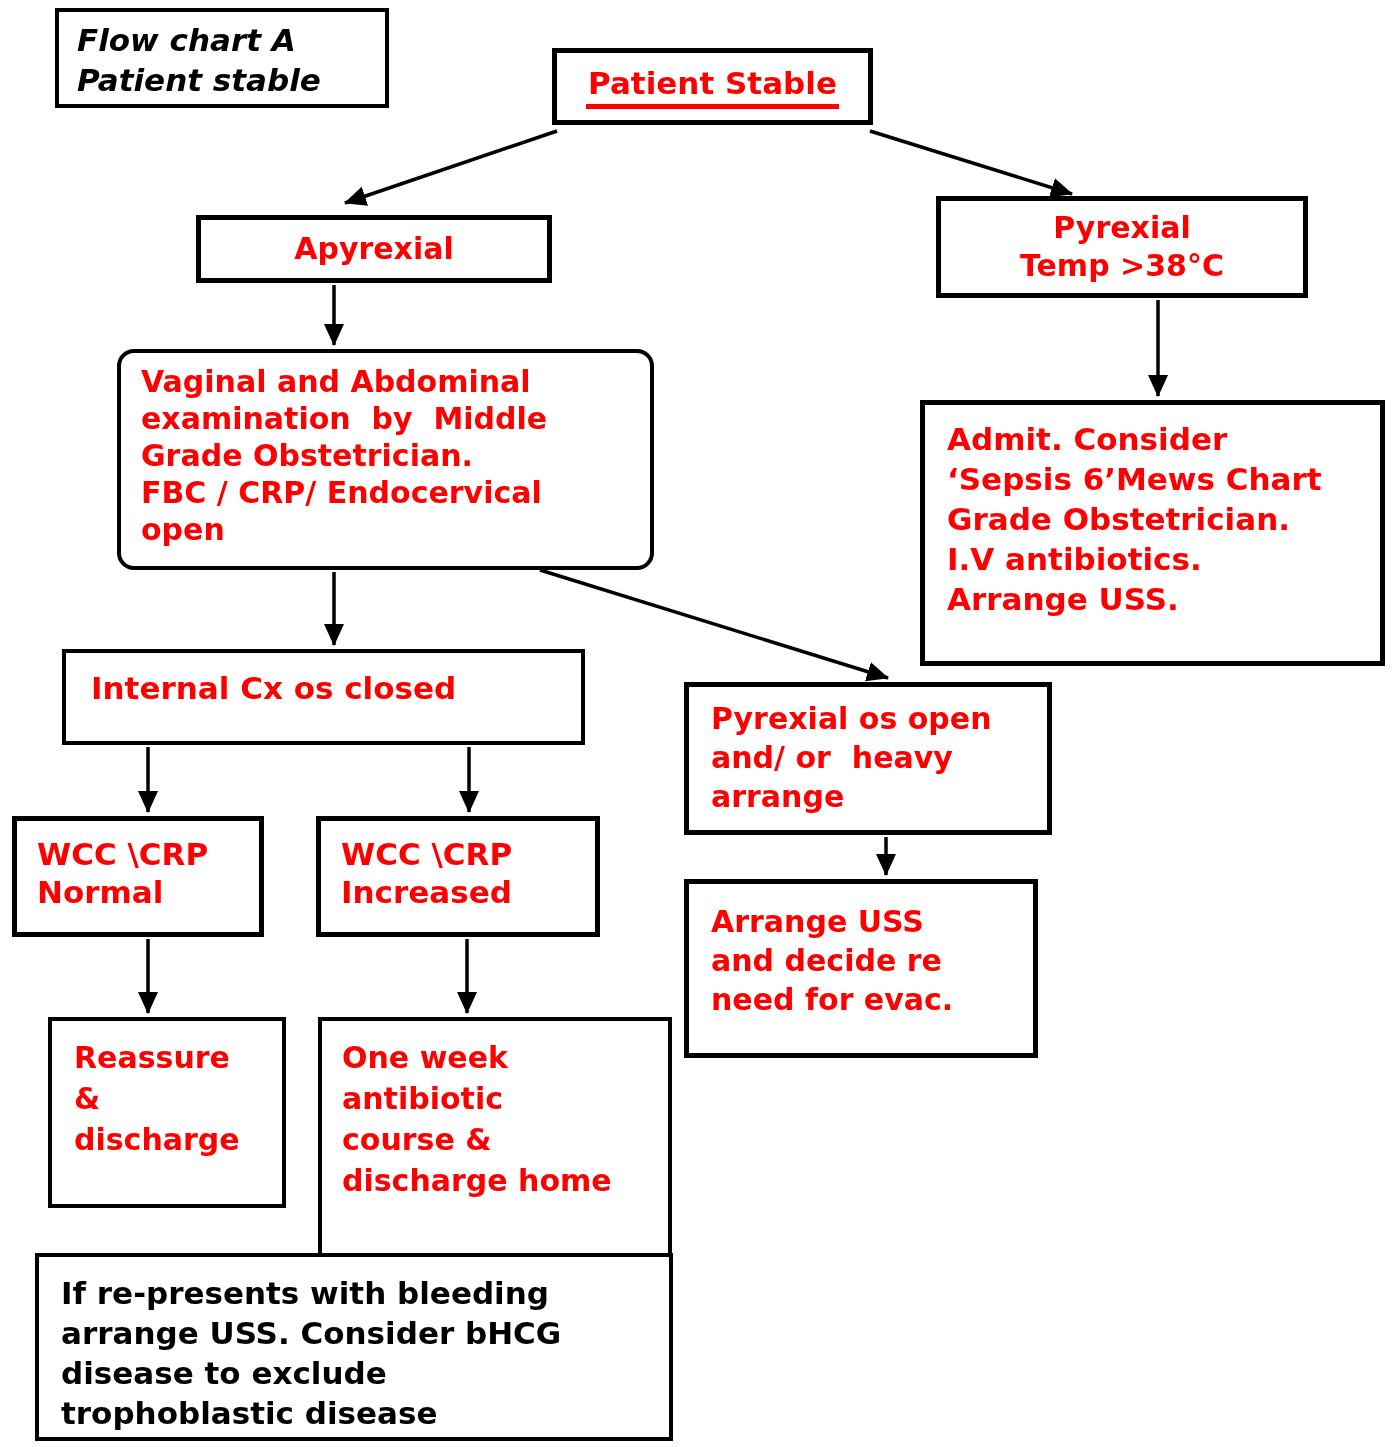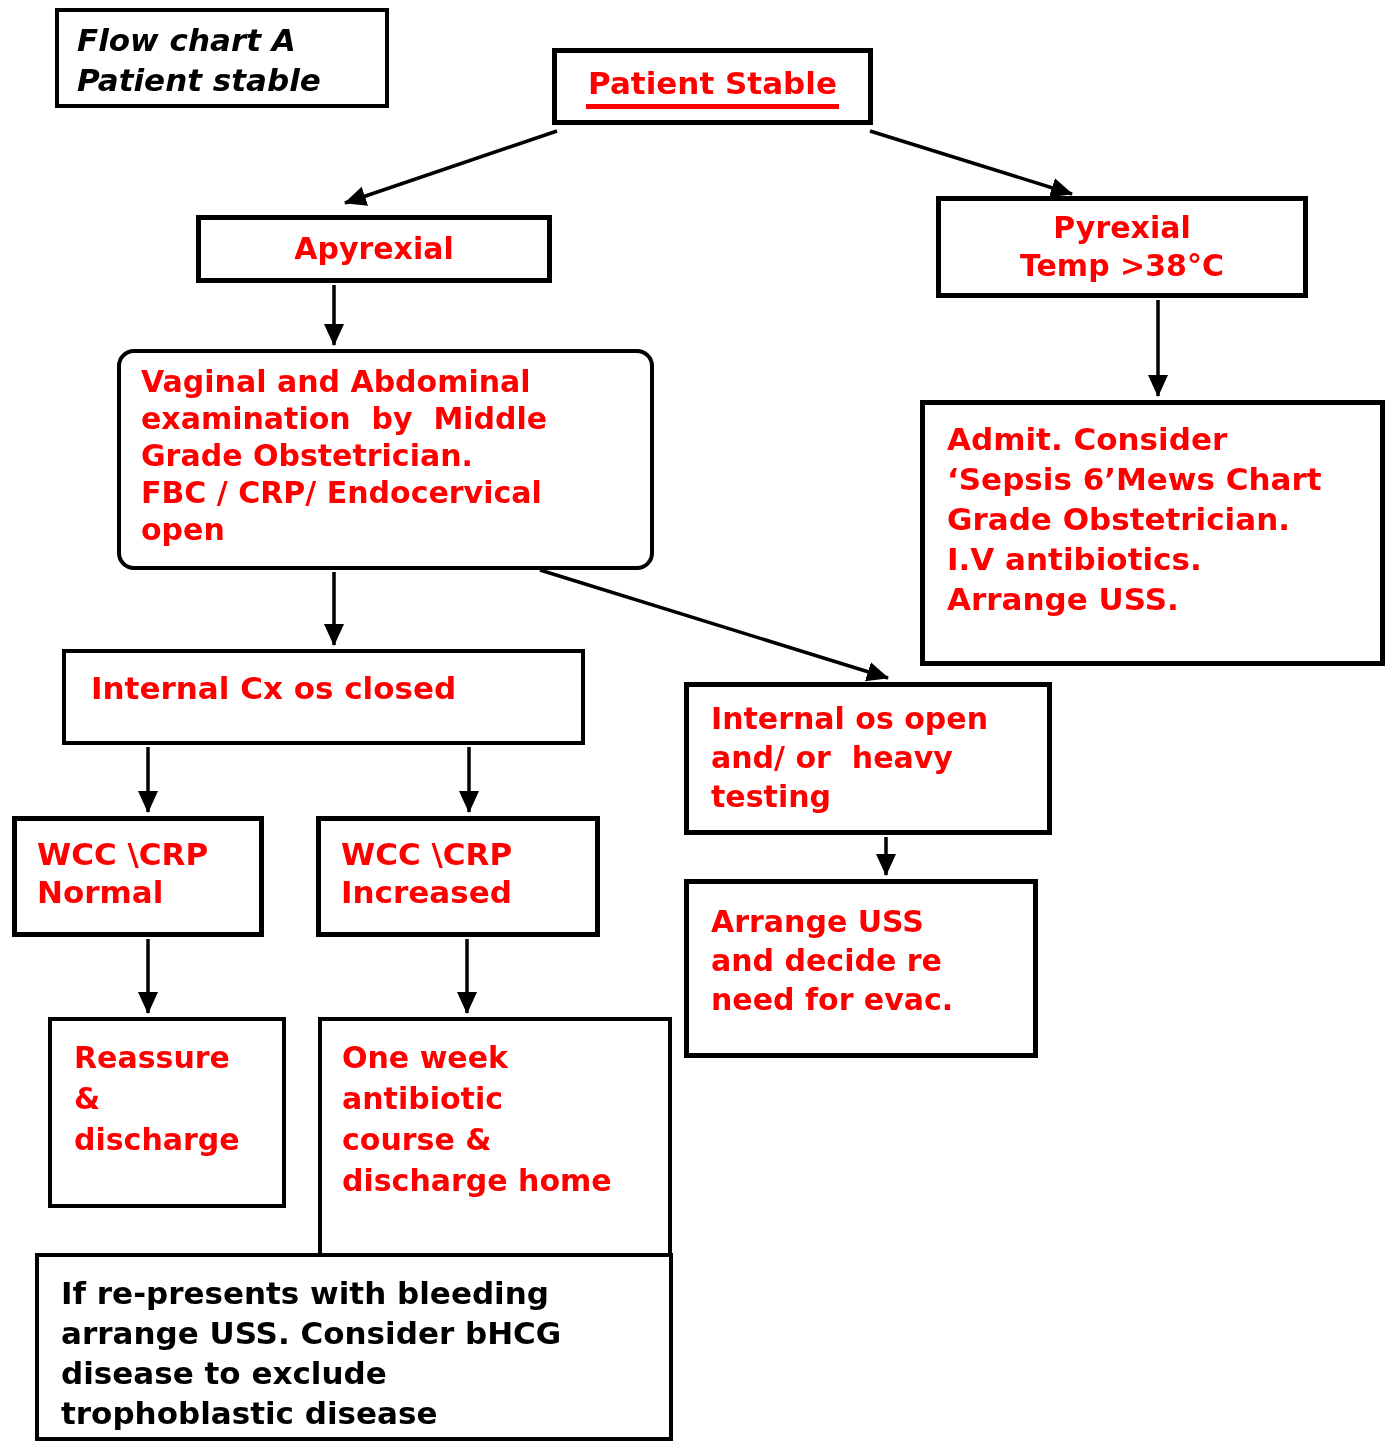--- a/index.html
+++ b/index.html
@@ -89,23 +89,23 @@
     <div class="line">Grade Obstetrician.</div>
     <div class="line">I.V antibiotics.</div>
     <div class="line">Arrange USS.</div>
   </div>
 
   <div class="node pad" style="left:62px; top:649px; width:523px; height:96px; font-size:31px; padding-top:16px; padding-left:25px;">
     <div class="line">Internal Cx os closed</div>
   </div>
 
   <div class="node pad" style="left:684px; top:682px; width:368px; height:153px; border-width:5px; line-height:39px; padding-top:12px; padding-left:22px;">
-    <div class="line">Internal os open</div>
+    <div class="line">Pyrexial os open</div>
     <div class="line">and/ or  heavy</div>
-    <div class="line">testing</div>
+    <div class="line">arrange</div>
   </div>
 
   <div class="node pad" style="left:12px; top:816px; width:252px; height:121px; border-width:5px; font-size:31px; padding-top:14px;">
     <div class="line">WCC \CRP</div>
     <div class="line">Normal</div>
   </div>
 
   <div class="node pad" style="left:316px; top:816px; width:284px; height:121px; border-width:5px; font-size:31px; padding-top:14px;">
     <div class="line">WCC \CRP</div>
     <div class="line">Increased</div>

